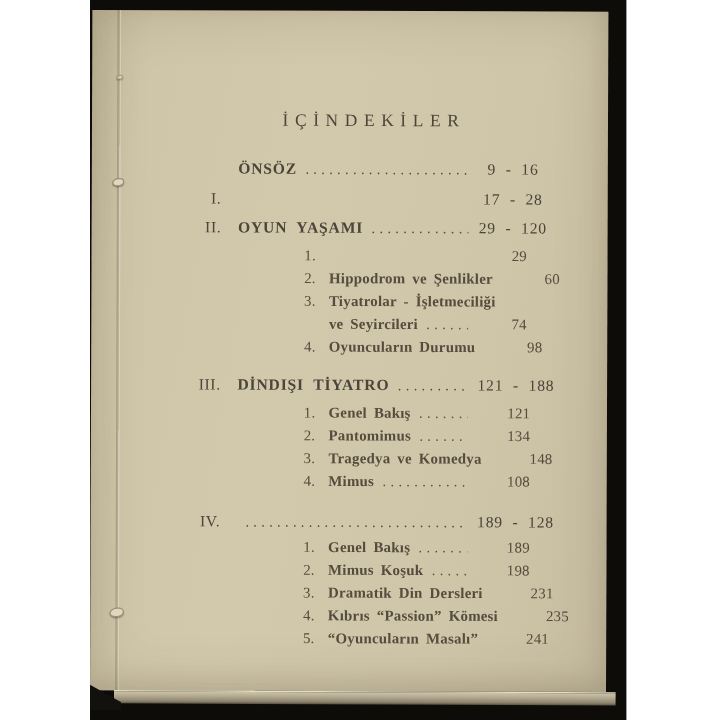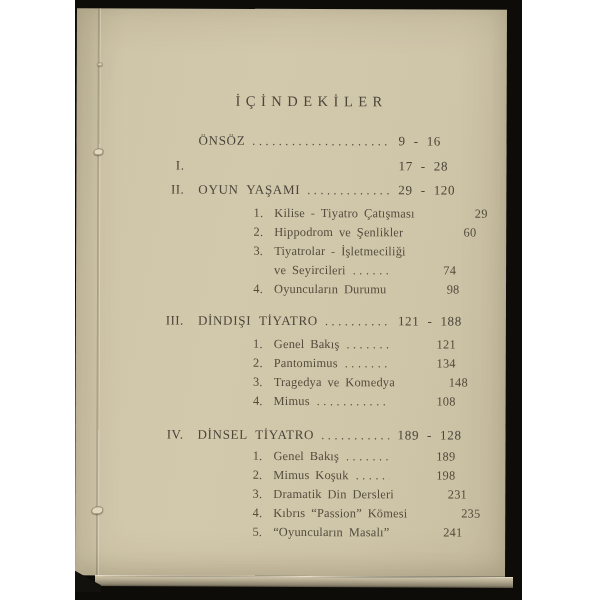--- a/index.html
+++ b/index.html
@@ -42,28 +42,28 @@
          white-space:nowrap; }
   .mt3{margin-top:3px;} .mt5{margin-top:5px;} .mt6{margin-top:6px;}
   .mt12{margin-top:12px;} .mt14{margin-top:14px;}
 
   .r-section { font-size:13px; color:#4b453a; letter-spacing:.7px; word-spacing:4px; }
   .r-section .num { width:30px; margin-right:14px; text-align:right; letter-spacing:.5px; }
   .r-sub, .r-cont { font-size:12.4px; letter-spacing:.2px; word-spacing:2.5px; color:#544d3e; }
   .r-sub .num { width:109px; margin-right:11px; text-align:right; }
   .r-cont { padding-left:120px; }
   .num { flex:0 0 auto; }
-  .label { flex:0 0 auto; }
+  .label { flex:0 0 auto;font-weight:bold; }
 
   .leader { flex:1 1 auto; overflow:hidden; margin:0 8px 0 7px;
             letter-spacing:3.6px; font-size:12px; opacity:.95; }
   .leader::before { content:"......................................................................"; }
 
-  .pages { flex:0 0 auto; width:58px; text-align:left; }
-  .r-sub .pages, .r-cont .pages { text-align:right; padding-left:11px; }
+  .pages { flex:0 0 auto; width:58px; text-align:center; }
+  .r-sub .pages, .r-cont .pages { text-align:center; padding-left:11px; }
 </style>
 </head>
 <body>
 
 <div class="photo">
   <div class="page">
     <div class="crease"></div>
     <div class="stitch t1"></div>
     <div class="stitch t2"></div>
     <div class="stitch t3"></div>
@@ -84,21 +84,20 @@
             <span class="pages">17 -  28</span>
         </div>
         <div class="row r-section mt5">
           <span class="num">II.</span>
             <span class="label">OYUN  YAŞAMI</span>
             <span class="leader"></span>
             <span class="pages">29 - 120</span>
         </div>
         <div class="row r-sub mt5">
           <span class="num">1.</span>
-            <span class="label">Kilise - Tiyatro Çatışması</span>
             <span class="leader" style="visibility: hidden;"></span>
             <span class="pages">29</span>
         </div>
         <div class="row r-sub">
           <span class="num">2.</span>
             <span class="label">Hippodrom ve Şenlikler</span>
             <span class="leader" style="visibility: hidden;"></span>
             <span class="pages">60</span>
         </div>
         <div class="row r-sub">
@@ -143,21 +142,20 @@
             <span class="pages">148</span>
         </div>
         <div class="row r-sub">
           <span class="num">4.</span>
             <span class="label">Mimus</span>
             <span class="leader"></span>
             <span class="pages">108</span>
         </div>
         <div class="row r-section mt14">
           <span class="num">IV.</span>
-            <span class="label">DİNSEL TİYATRO</span>
             <span class="leader"></span>
             <span class="pages">189 - 128</span>
         </div>
         <div class="row r-sub mt3">
           <span class="num">1.</span>
             <span class="label">Genel Bakış</span>
             <span class="leader"></span>
             <span class="pages">189</span>
         </div>
         <div class="row r-sub">

